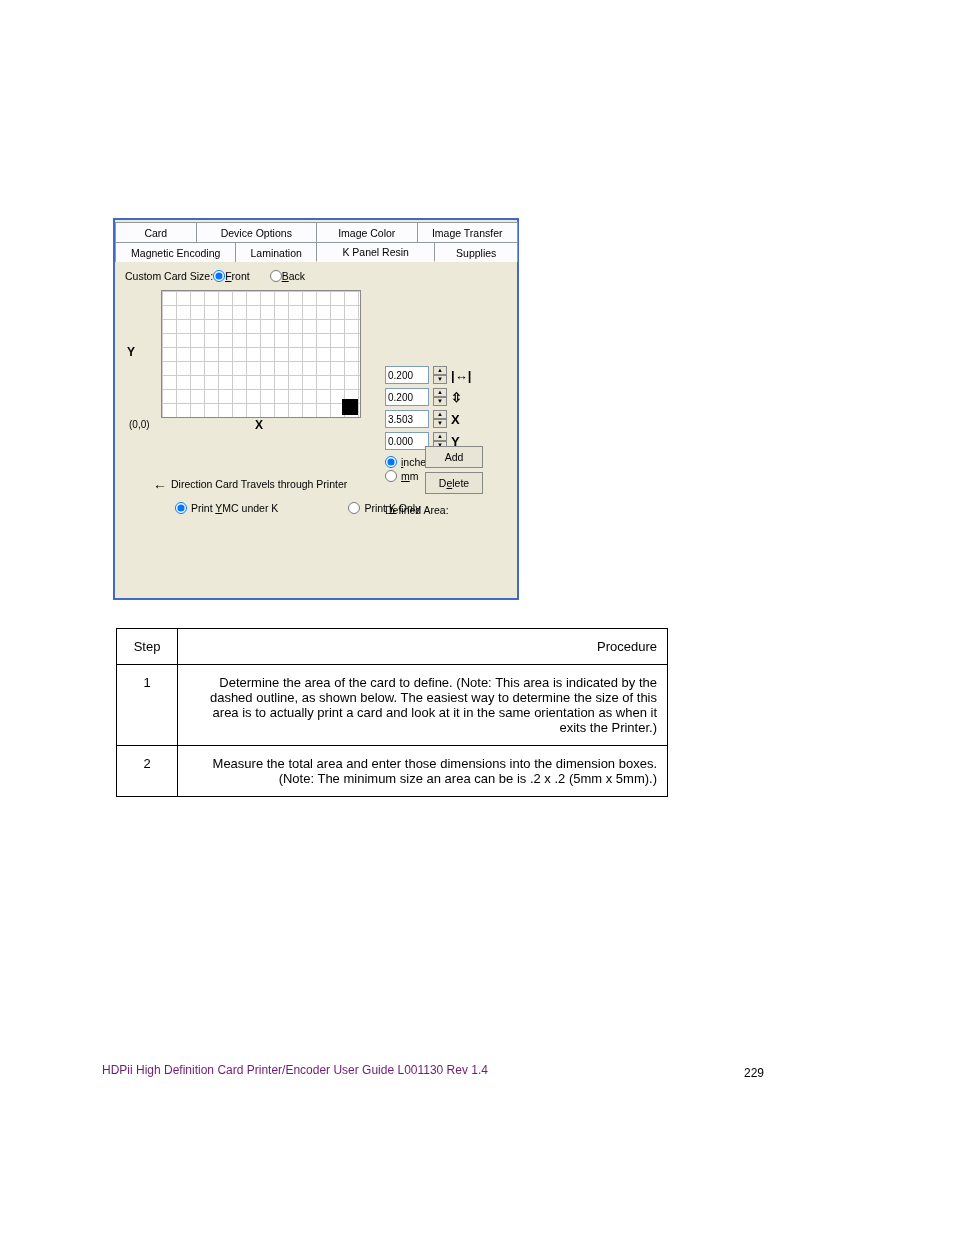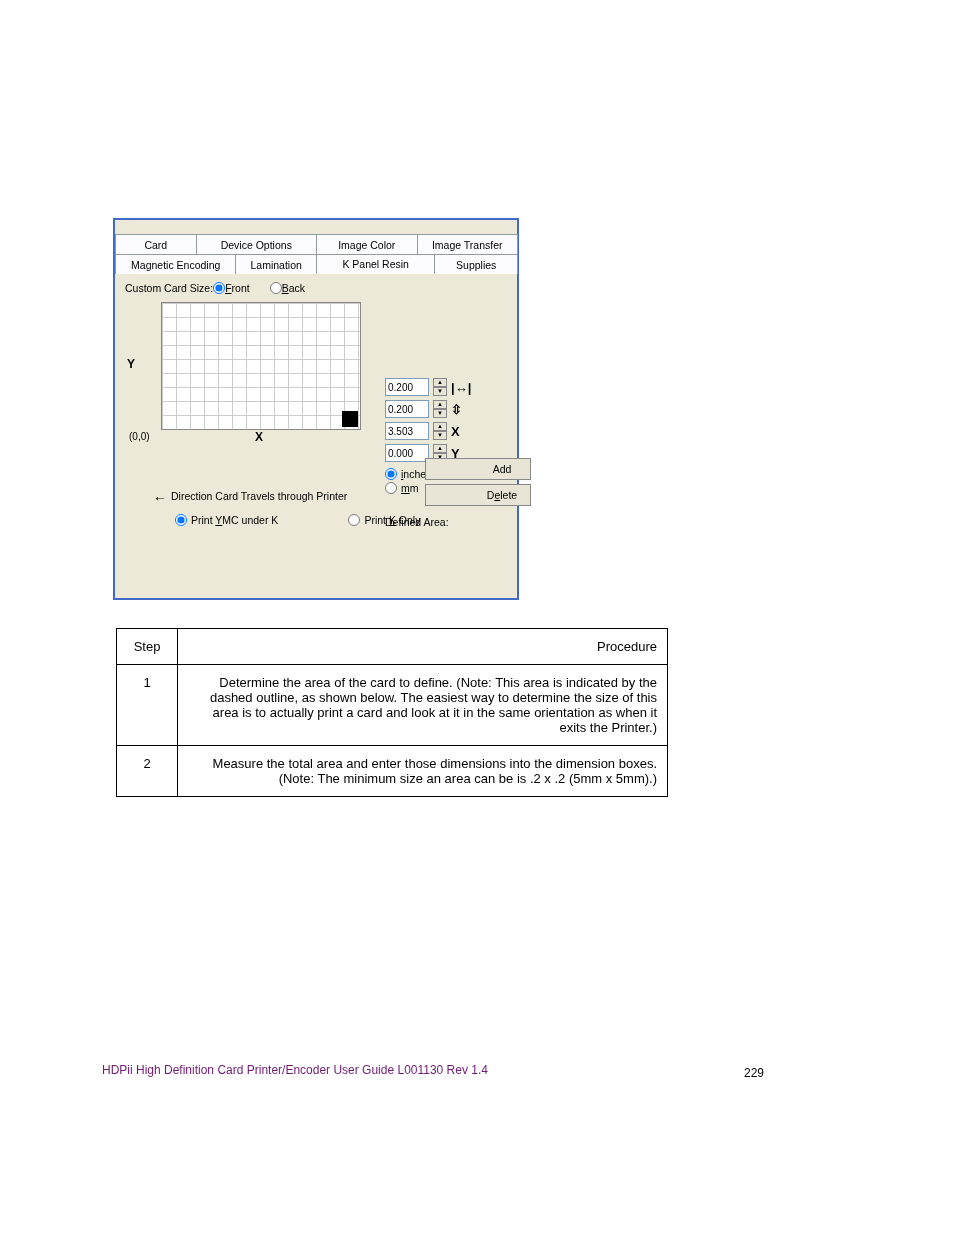--- a/index.html
+++ b/index.html
@@ -22,21 +22,21 @@
   width: 402px;
   height: 378px;
   border: 2px solid #4169c8;
   background: #ece9d8;
   font-family: Tahoma, sans-serif;
   font-size: 11px;
 }
 .tab-row1 {
   display: flex;
   height: 20px;
-  margin-top: 14px;
+  margin-top: 2px;
 }
 .tab-row2 {
   display: flex;
   height: 20px;
 }
 .tab {
   border: 1px solid #919b9c;
   border-bottom: none;
   background: #fcfcfe;
   display: flex;
@@ -175,21 +175,20 @@
 .btn {
   border: 1px solid #888;
   background: #e8e4d6;
   width: 56px;
   height: 20px;
   font-size: 10.5px;
   display: flex;
   align-items: center;
   justify-content: center;
   margin-top: 4px;
-  padding-left: 48px;
 }
 .direction-row {
   display: flex;
   align-items: center;
   gap: 4px;
   font-size: 10.5px;
   margin-top: 16px;
   margin-left: 28px;
 }
 .arrow-left {

